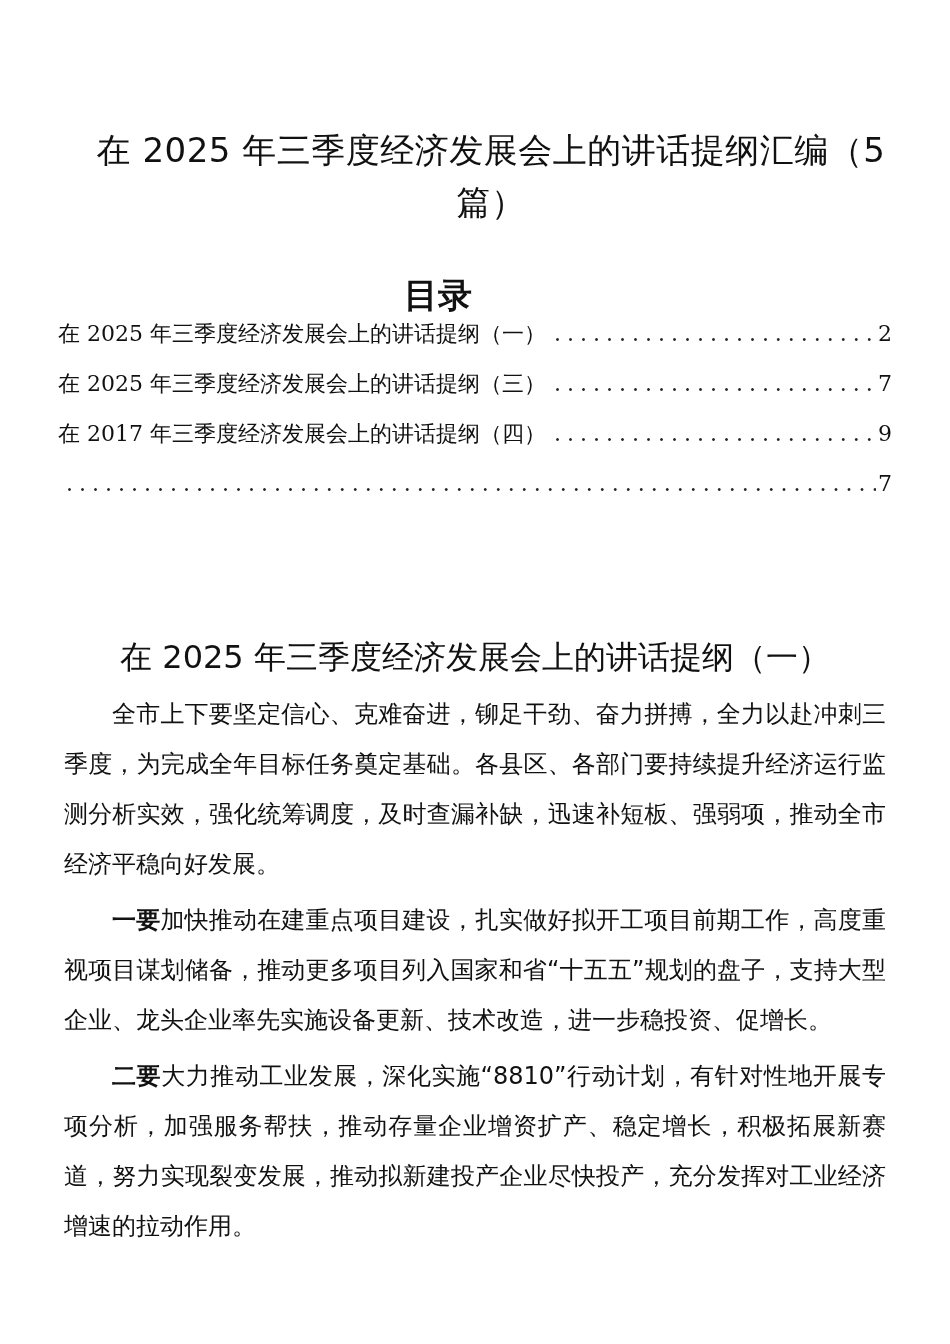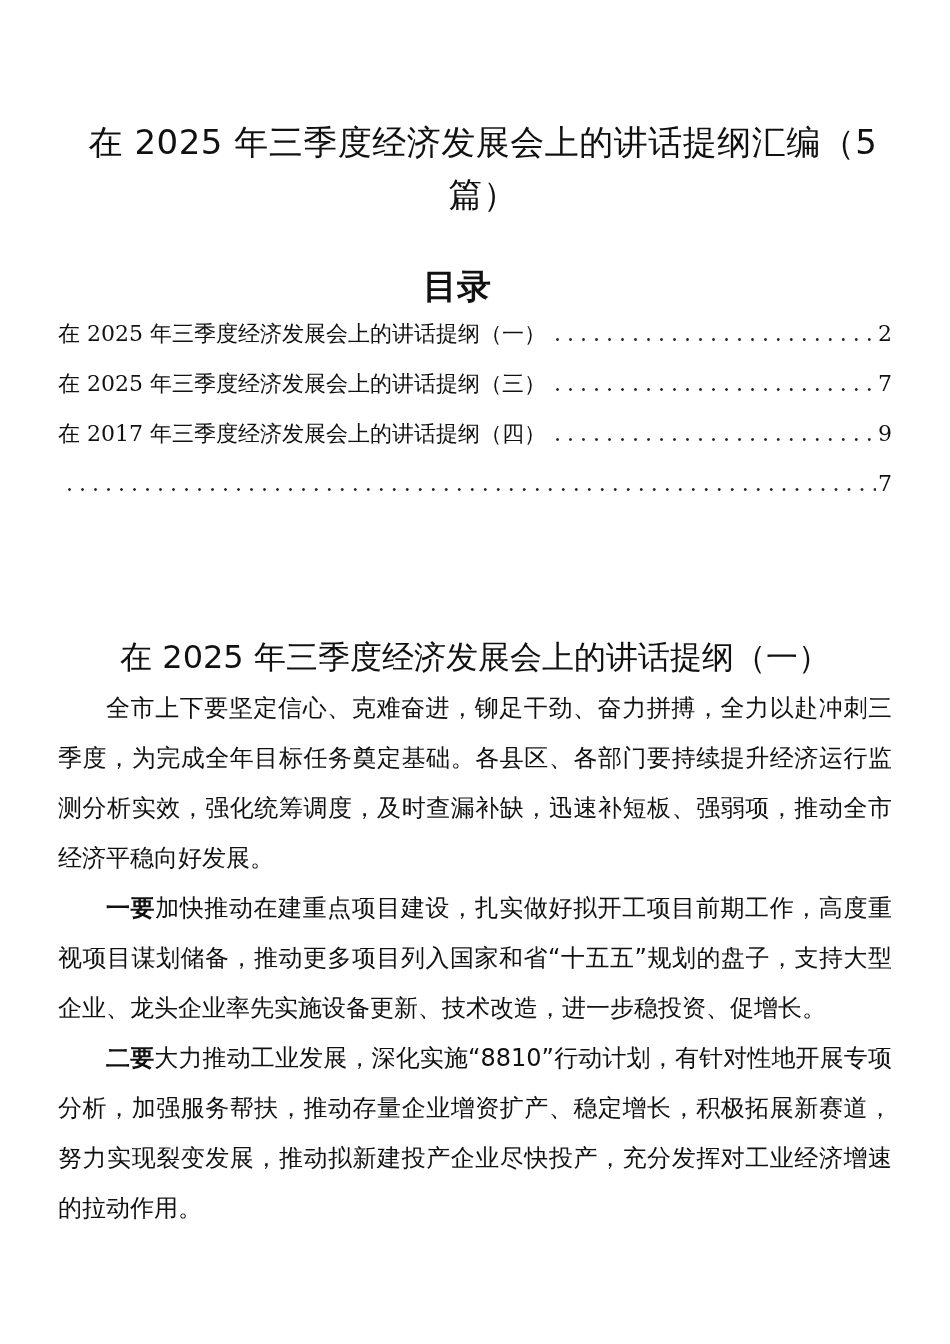--- a/index.html
+++ b/index.html
@@ -24,33 +24,32 @@
     .doc-title {
       position: absolute;
       left: 60px;
       width: 830px;
       top: 108px;
       text-align: center;
       font-size: 34px;
       line-height: 52px;
       font-weight: normal;
       letter-spacing: 0.5px;
-      margin: 8px;
+      margin: 16px;
     }
     .toc-heading {
       position: absolute;
       left: 0;
       width: 858px;
       top: 262px;
       text-align: center;
       font-size: 34px;
       font-weight: bold;
       line-height: 48px;
-      margin: 0;
-      padding-left: 28px;
+      margin: 9px;
     }
     .toc-list {
       position: absolute;
       left: 58px;
       top: 312px;
       width: 834px;
       margin: 0;
       padding: 0;
       list-style: none;
       font-family: "DejaVu Serif", "Liberation Serif", serif;
@@ -89,21 +88,21 @@
     .body-text {
       position: absolute;
       left: 58px;
       top: 683px;
       width: 834px;
       font-size: 24px;
       line-height: 50px;
       text-align: justify;
     }
     .body-text p {
-      margin: 0;
+      margin: 6px;
       text-indent: 2em;
     }
     .lead { font-weight: bold; }
   </style>
 </head>
 <body>
 
 <div class="page">
 
   <h1 class="doc-title">在 2025 年三季度经济发展会上的讲话提纲汇编（5 篇）</h1>

